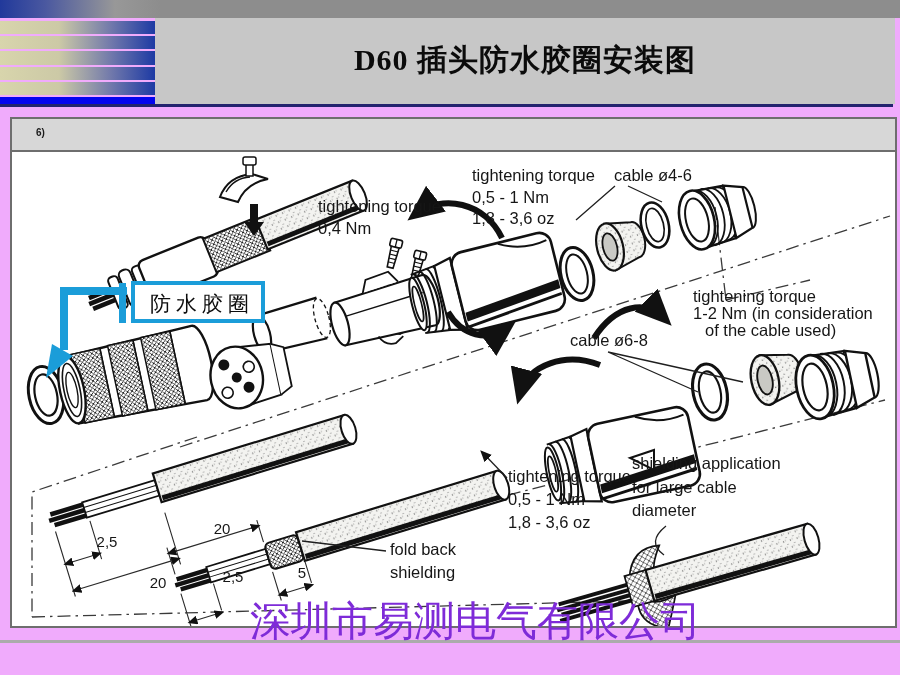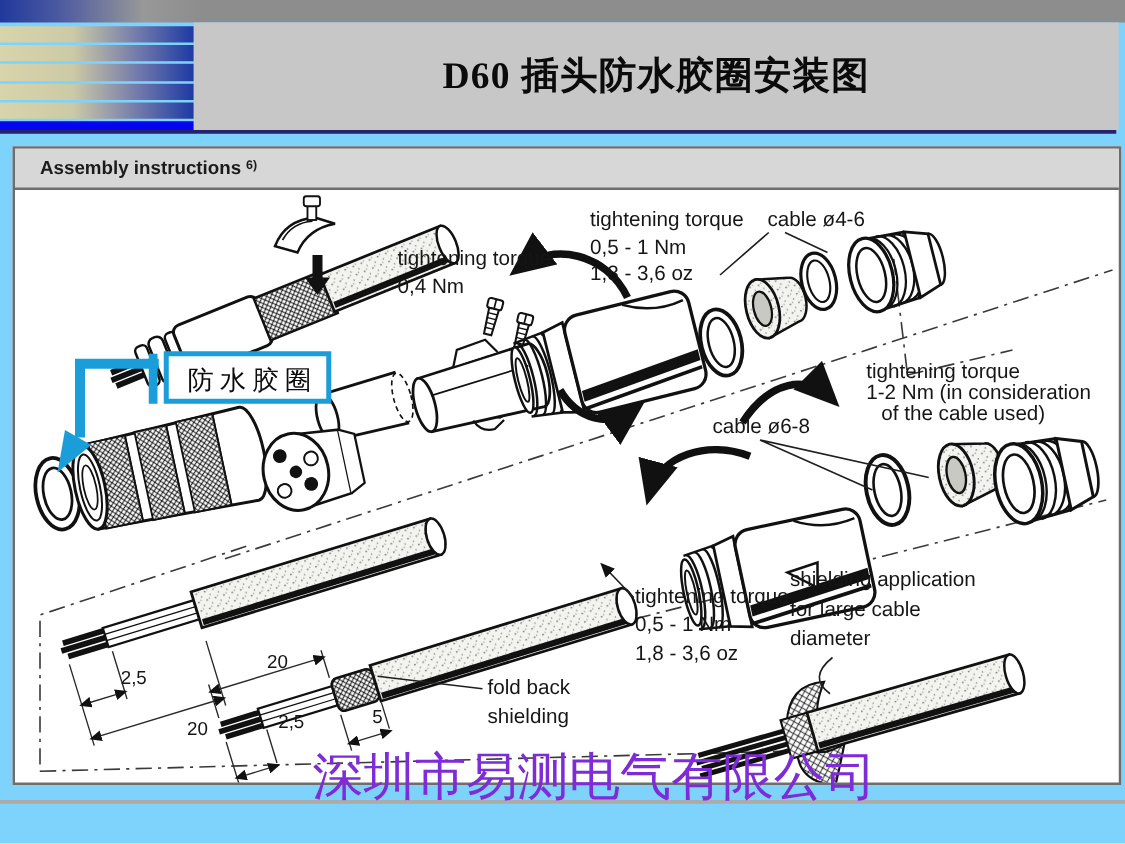--- a/index.html
+++ b/index.html
@@ -1,16 +1,16 @@
 <!DOCTYPE html>
 <html><head>
 <meta charset="utf-8">
 <style>
   html,body{margin:0;padding:0;background:#fff;}
-  .slide{position:relative;width:900px;height:675px;background:#7dd3fc;overflow:hidden;
+  .slide{position:relative;width:900px;height:675px;background:#f0abfc;overflow:hidden;
          font-family:"Liberation Sans",sans-serif;}
   
   .top-band{position:absolute;left:0;top:0;width:900px;height:18px;
     background:linear-gradient(90deg,#21399b 0px,#4a58a0 45px,#989898 115px,#8d8d8d 160px,#8d8d8d 100%);}
   .title-area{position:absolute;left:155px;top:18px;width:740px;height:86px;background:#c7c7c7;}
   .page-title{position:absolute;left:0;top:22px;width:100%;text-align:center;
     font-family:"Liberation Serif","DejaVu Serif",serif;font-size:30px;font-weight:600;
     color:#0b0b0b;letter-spacing:1px;white-space:nowrap;}
   .stripes{position:absolute;left:0;top:21px;width:155px;height:76px;}
   .stripe{height:13.2px;margin-bottom:2px;
@@ -55,21 +55,20 @@
     <div class="stripe"></div>
   </div>
   <div class="blue-bar"></div>
   <div class="title-area">
     <div class="page-title">D60 插头防水胶圈安装图</div>
   </div>
   <div class="navy-rule"></div>
 
   <div class="figure-box">
     <div class="figure-header">
-      <span>Assembly instructions</span>
       <sup>6)</sup>
     </div>
   </div>
 
   <svg class="diagram-svg" viewBox="0 0 885 474" xmlns="http://www.w3.org/2000/svg">
     <defs>
       <pattern id="stip" width="7" height="7" patternUnits="userSpaceOnUse">
         <rect width="7" height="7" fill="#f3f3f0"></rect>
         <circle cx="1.5" cy="2" r="0.65" fill="#666"></circle>
         <circle cx="5" cy="5.5" r="0.6" fill="#777"></circle>

